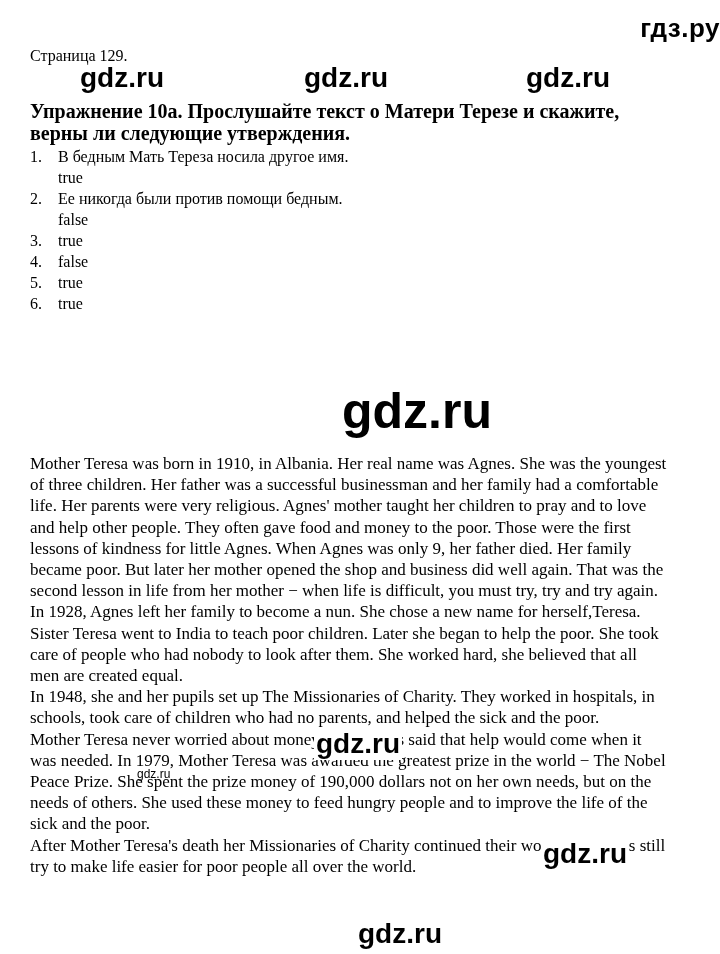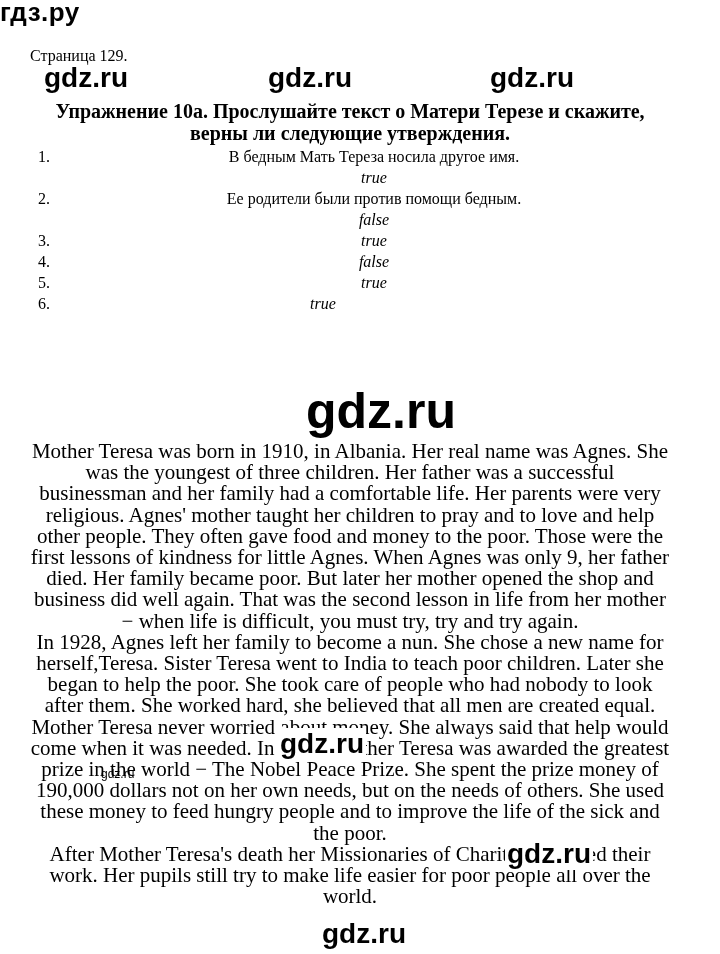--- a/index.html
+++ b/index.html
@@ -1,37 +1,37 @@
 <!DOCTYPE html>
 <html><head>
   <meta charset="utf-8">
   <style>
     html, body { margin: 0; padding: 0; background: #ffffff; }
     body { width: 720px; height: 954px; position: relative; overflow: hidden; color: #000; }
-    .serif { font-family: "Liberation Serif", "DejaVu Serif", serif; text-align: center; }
+    .serif { font-family: "Liberation Serif", "DejaVu Serif", serif; }
     .sans { font-family: "Liberation Sans", "DejaVu Sans", sans-serif; }
 
-    .site-header { position: absolute; top: 0; left: 0; width: 720px; text-align: left; font-size: 26px; font-weight: bold; line-height: 24px; padding-top: 0px; letter-spacing: 0.5px; }
+    .site-header { position: absolute; top: 0; left: 0; width: 720px; text-align: right; font-size: 26px; font-weight: bold; line-height: 24px; padding-top: 16px; letter-spacing: 0.5px; }
 
     .page-label { position: absolute; left: 30px; top: 47px; font-size: 16px; }
 
-    .wm { position: absolute; font-weight: bold; color: #000; letter-spacing: 0px; }
+    .wm { position: absolute; font-weight: bold; color: #000; letter-spacing: 0px; margin-left: 36px; }
     .wm-sm { font-size: 28px; }
     .wm-lg { font-size: 50px; }
     .wm-tiny { font-size: 12px; font-weight: normal; }
 
     .exercise-title { position: absolute; left: 30px; top: 100px; width: 640px; font-size: 20px; font-weight: bold; line-height: 22px; }
 
     .answers { position: absolute; left: 30px; top: 146px; width: 660px; font-size: 16px; line-height: 21px; }
     .item { display: flex; }
     .num { width: 28px; flex: none; }
     .qbody { flex: 1; }
-    .ans { font-style: italic; display: block; }
+    .ans { display: block; }
 
-    .passage { position: absolute; left: 30px; top: 441px; width: 640px; font-size: 21px; line-height: 21.2px; }
+    .passage { position: absolute; left: 30px; top: 453px; width: 640px; font-size: 17px; line-height: 21.2px; }
     .passage p { margin: 0; }
   </style>
 </head>
 <body>
 
 <div class="site-header sans">гдз.ру</div>
 
 <div class="page-label serif">Страница 129.</div>
 
 <div class="wm wm-sm sans" style="left:44px; top:62px;">gdz.ru</div>
@@ -40,21 +40,21 @@
 
 <div class="exercise-title serif">Упражнение 10a. Прослушайте текст о Матери Терезе и скажите, верны ли следующие утверждения.</div>
 
 <div class="answers serif">
   <div class="item">
     <span class="num">1.</span>
     <div class="qbody"><span>В бедным Мать Тереза носила другое имя.</span><span class="ans">true</span></div>
   </div>
   <div class="item">
     <span class="num">2.</span>
-    <div class="qbody"><span>Ее родители были против помощи бедным.</span><span class="ans">false</span></div>
+    <div class="qbody"><span>Ее никогда были против помощи бедным.</span><span class="ans">false</span></div>
   </div>
   <div class="item">
     <span class="num">3.</span>
     <div class="qbody"><span class="ans">true</span></div>
   </div>
   <div class="item">
     <span class="num">4.</span>
     <div class="qbody"><span class="ans">false</span></div>
   </div>
   <div class="item">
@@ -65,20 +65,21 @@
     <span class="num">6.</span>
     <div class="qbody" style="width:530px; flex:none;"><span class="ans">true</span></div>
   </div>
 </div>
 
 <div class="wm wm-lg sans" style="left:306px; top:382px;">gdz.ru</div>
 
 <div class="passage serif">
   <p>Mother Teresa was born in 1910, in Albania. Her real name was Agnes. She was the youngest of three children. Her father was a successful businessman and her family had a comfortable life. Her parents were very religious. Agnes' mother taught her children to pray and to love and help other people. They often gave food and money to the poor. Those were the first lessons of kindness for little Agnes. When Agnes was only 9, her father died. Her family became poor. But later her mother opened the shop and business did well again. That was the second lesson in life from her mother − when life is difficult, you must try, try and try again.</p>
   <p>In 1928, Agnes left her family to become a nun. She chose a new name for herself,Teresa. Sister Teresa went to India to teach poor children. Later she began to help the poor. She took care of people who had nobody to look after them. She worked hard, she believed that all men are created equal.</p>
+  <p>In 1948, she and her pupils set up The Missionaries of Charity. They worked in hospitals, in schools, took care of children who had no parents, and helped the sick and the poor.</p>
   <p>Mother Teresa never worried about money. She always said that help would come when it was needed. In 1979, Mother Teresa was awarded the greatest prize in the world − The Nobel Peace Prize. She spent the prize money of 190,000 dollars not on her own needs, but on the needs of others. She used these money to feed hungry people and to improve the life of the sick and the poor.</p>
   <p>After Mother Teresa's death her Missionaries of Charity continued their work. Her pupils still try to make life easier for poor people all over the world.</p>
 </div>
 
 <div class="wm wm-sm sans" style="left:278px; top:728px; background:#fff; padding:0 2px;">gdz.ru</div>
 <div class="wm wm-tiny sans" style="left:101px; top:767px;">gdz.ru</div>
 <div class="wm wm-sm sans" style="left:505px; top:838px; background:#fff; padding:0 2px;">gdz.ru</div>
 <div class="wm wm-sm sans" style="left:322px; top:918px;">gdz.ru</div>
 
 </body></html>

